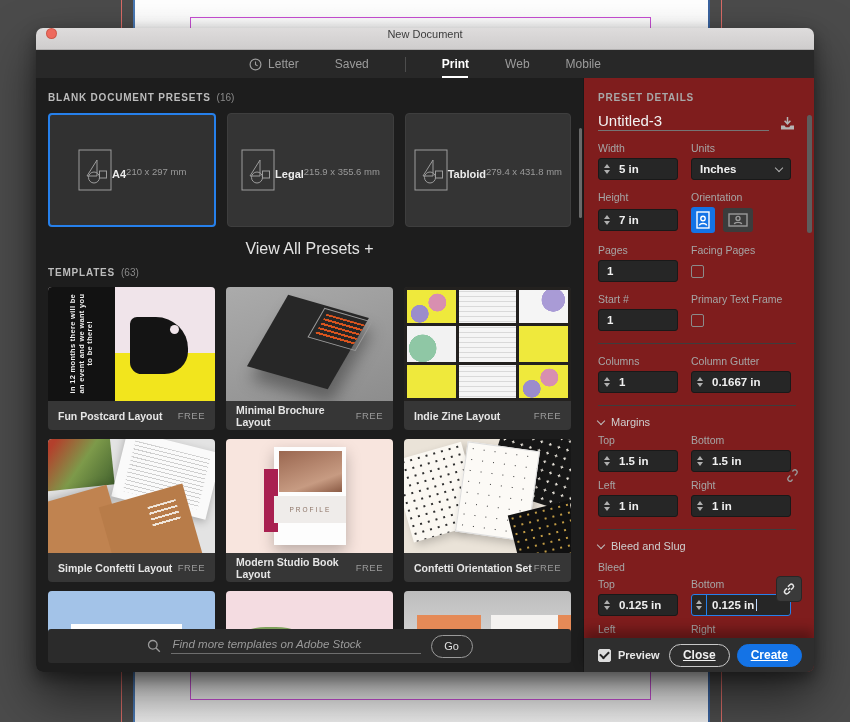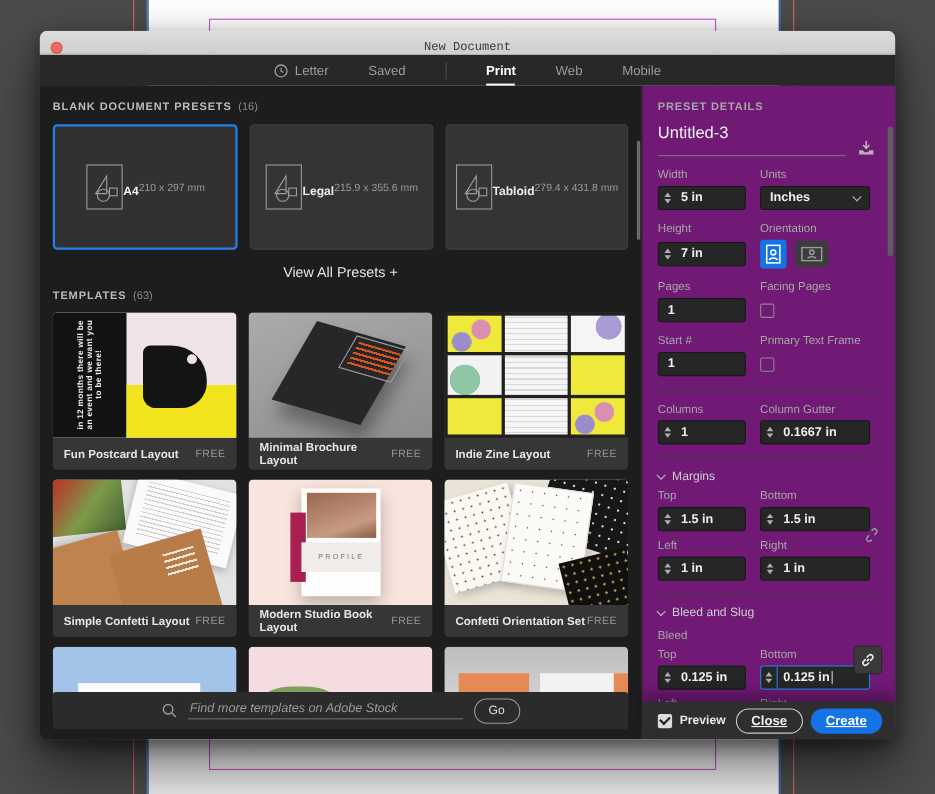--- a/index.html
+++ b/index.html
@@ -12,48 +12,48 @@
     border-left:2px solid #4a79b4;border-right:2px solid #3a639f;}
   .guide-red{position:absolute;top:0;width:1px;height:722px;background:#d96b66;}
   .guide-magenta{position:absolute;left:190px;top:17px;width:461px;height:683px;
     border:1px solid #c94fd6;}
 
   
   .dialog{position:absolute;left:36px;top:28px;width:778px;height:644px;border-radius:7px;
     overflow:hidden;display:flex;flex-direction:column;
     box-shadow:0 24px 50px rgba(0,0,0,.55),0 6px 16px rgba(0,0,0,.4);}
   .titlebar{height:22px;background:linear-gradient(#dedcdc,#cfcdcd);position:relative;
-    display:flex;align-items:flex-end;justify-content:center;border-bottom:1px solid #b2b0b0;flex:none;font-family:Liberation Mono, monospace;}
+    display:flex;align-items:flex-start;justify-content:center;border-bottom:1px solid #b2b0b0;flex:none;}
   .traffic{position:absolute;left:10px;width:11px;height:11px;border-radius:50%;
     background:#ee6a5e;border:1px solid rgba(160,60,40,.4);}
   .wtitle{font-size:11px;color:#3c3c3c;}
   .tabbar{height:28px;background:#282828;display:flex;align-items:center;justify-content:center;
     gap:36px;flex:none;}
   .tab{font-size:12px;color:#9c9c9c;display:flex;align-items:center;gap:6px;height:28px;position:relative;}
   .tab.active{color:#ffffff;font-weight:bold;}
   .tab.active::after{content:"";position:absolute;bottom:0;left:50%;transform:translateX(-50%);
     width:26px;height:2px;background:#fff;}
   .tab-divider{width:1px;height:15px;background:#4d4d4d;}
 
   .dbody{flex:1;display:flex;min-height:0;}
   .left{width:547px;background:#1d1d1d;position:relative;padding:0 12px;overflow:hidden;flex:none;}
-  .right{flex:1;background:#701a75;border-left:1px solid #181818;position:relative;
+  .right{flex:1;background:#7f1d1d;border-left:1px solid #181818;position:relative;
     padding:0 18px 0 14px;}
 
   
   .sec-head{display:flex;gap:6px;align-items:baseline;margin-top:14px;font-size:10px;
     letter-spacing:.8px;color:#bcbcbc;font-weight:bold;}
   .sec-count{color:#8a8a8a;font-weight:normal;letter-spacing:0;font-size:10px;}
   .preset-row{display:flex;gap:11px;margin-top:10px;}
   .preset-card{flex:1;height:114px;background:#343434;border:1px solid #3e3e3e;border-radius:4px;
     display:flex;align-items:center;justify-content:center;}
   .preset-card.selected{border:2px solid #2680eb;background:#313131;}
   .preset-name{font-size:11px;color:#ececec;font-weight:bold;margin-top:8px;}
   .preset-dims{font-size:9.5px;color:#9a9a9a;margin-top:3px;}
-  .view-all{text-align:center;margin:13px 0 9px;font-size:13px;color:#e3e3e3;}
+  .view-all{text-align:center;margin:13px 0 9px;font-size:16px;color:#e3e3e3;}
 
   .tpl-grid{display:grid;grid-template-columns:repeat(3,1fr);gap:11px;margin-top:9px;}
   .tpl-card{border-radius:4px;overflow:hidden;background:#363636;}
   .tpl-thumb{height:114px;position:relative;overflow:hidden;}
   .tpl-grid.partial .tpl-thumb{height:60px;}
   .tpl-caption{height:29px;display:flex;align-items:center;justify-content:space-between;padding:0 10px;}
   .tpl-name{font-size:10.5px;color:#e6e6e6;font-weight:bold;}
   .tpl-badge{font-size:9.5px;color:#9a9a9a;letter-spacing:.5px;}
 
   .searchbar{position:absolute;left:12px;right:12px;bottom:9px;height:34px;background:#2b2b2b;
@@ -62,21 +62,21 @@
     font-style:italic;color:#c5c5c5;font-size:11.5px;padding:0 2px 3px;outline:none;
     font-family:"Liberation Sans",sans-serif;}
   .search-input::placeholder{color:#9a9a9a;font-style:italic;}
   .go-btn{min-width:42px;height:23px;border:1px solid #9a9a9a;border-radius:12px;background:transparent;
     color:#e0e0e0;font-size:11px;display:flex;align-items:center;justify-content:center;}
   .left-scroll{position:absolute;right:1px;top:50px;width:3px;height:90px;background:#6a6a6a;border-radius:2px;}
 
   
   .panel-head{margin-top:14px;font-size:10px;letter-spacing:.8px;color:#a8a8a8;font-weight:bold;}
   .name-row{display:flex;align-items:flex-end;gap:10px;margin-top:9px;}
-  .doc-name{flex:1;font-size:15px;color:#f2f2f2;border-bottom:1px solid #757575;padding-bottom:12px;}
+  .doc-name{flex:1;font-size:15px;color:#f2f2f2;border-bottom:1px solid #757575;padding-bottom:1px;}
   .grid2{display:grid;grid-template-columns:80px 100px;column-gap:13px;align-items:center;}
   .lbl{font-size:10.5px;color:#a6a6a6;margin:11px 0 4px;}
   .field{height:22px;background:#262626;border:1px solid #191919;border-radius:3px;
     display:flex;align-items:center;overflow:hidden;}
   .stepper{width:15px;height:100%;display:flex;flex-direction:column;align-items:center;
     justify-content:center;gap:2px;flex:none;}
   .arr-up{width:0;height:0;border-left:3px solid transparent;border-right:3px solid transparent;
     border-bottom:4px solid #b0b0b0;}
   .arr-dn{width:0;height:0;border-left:3px solid transparent;border-right:3px solid transparent;
     border-top:4px solid #b0b0b0;}

